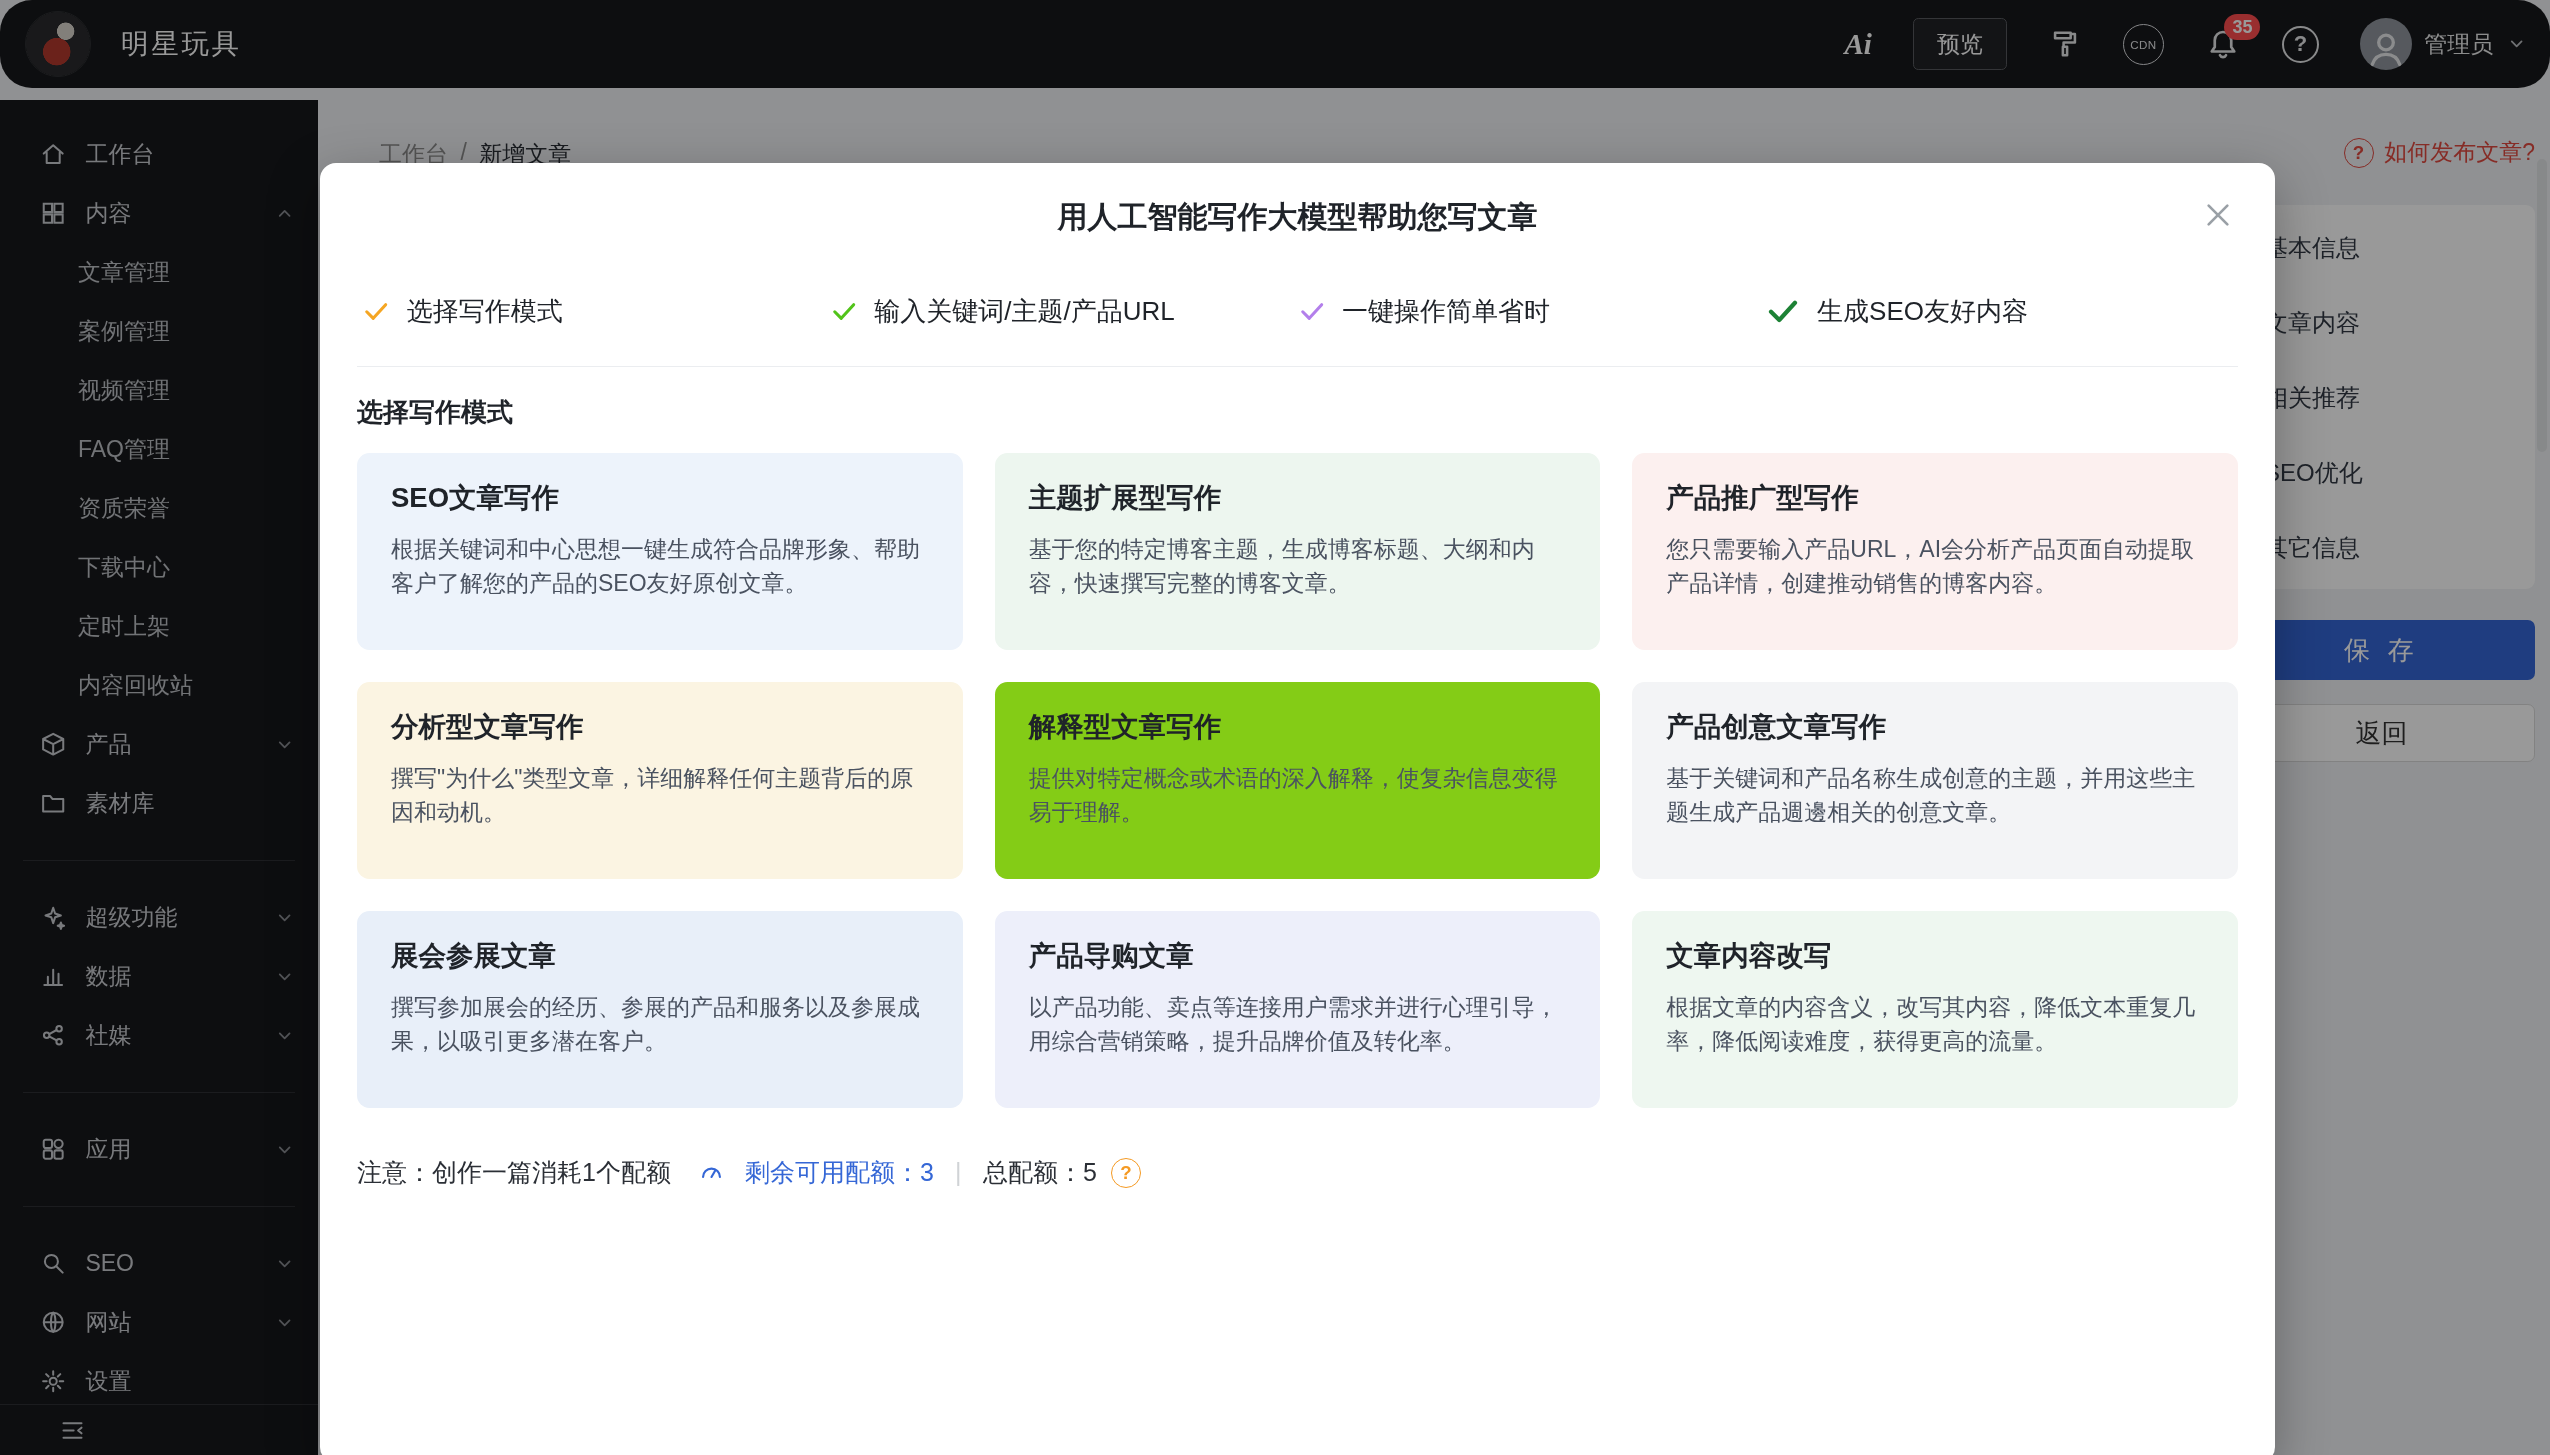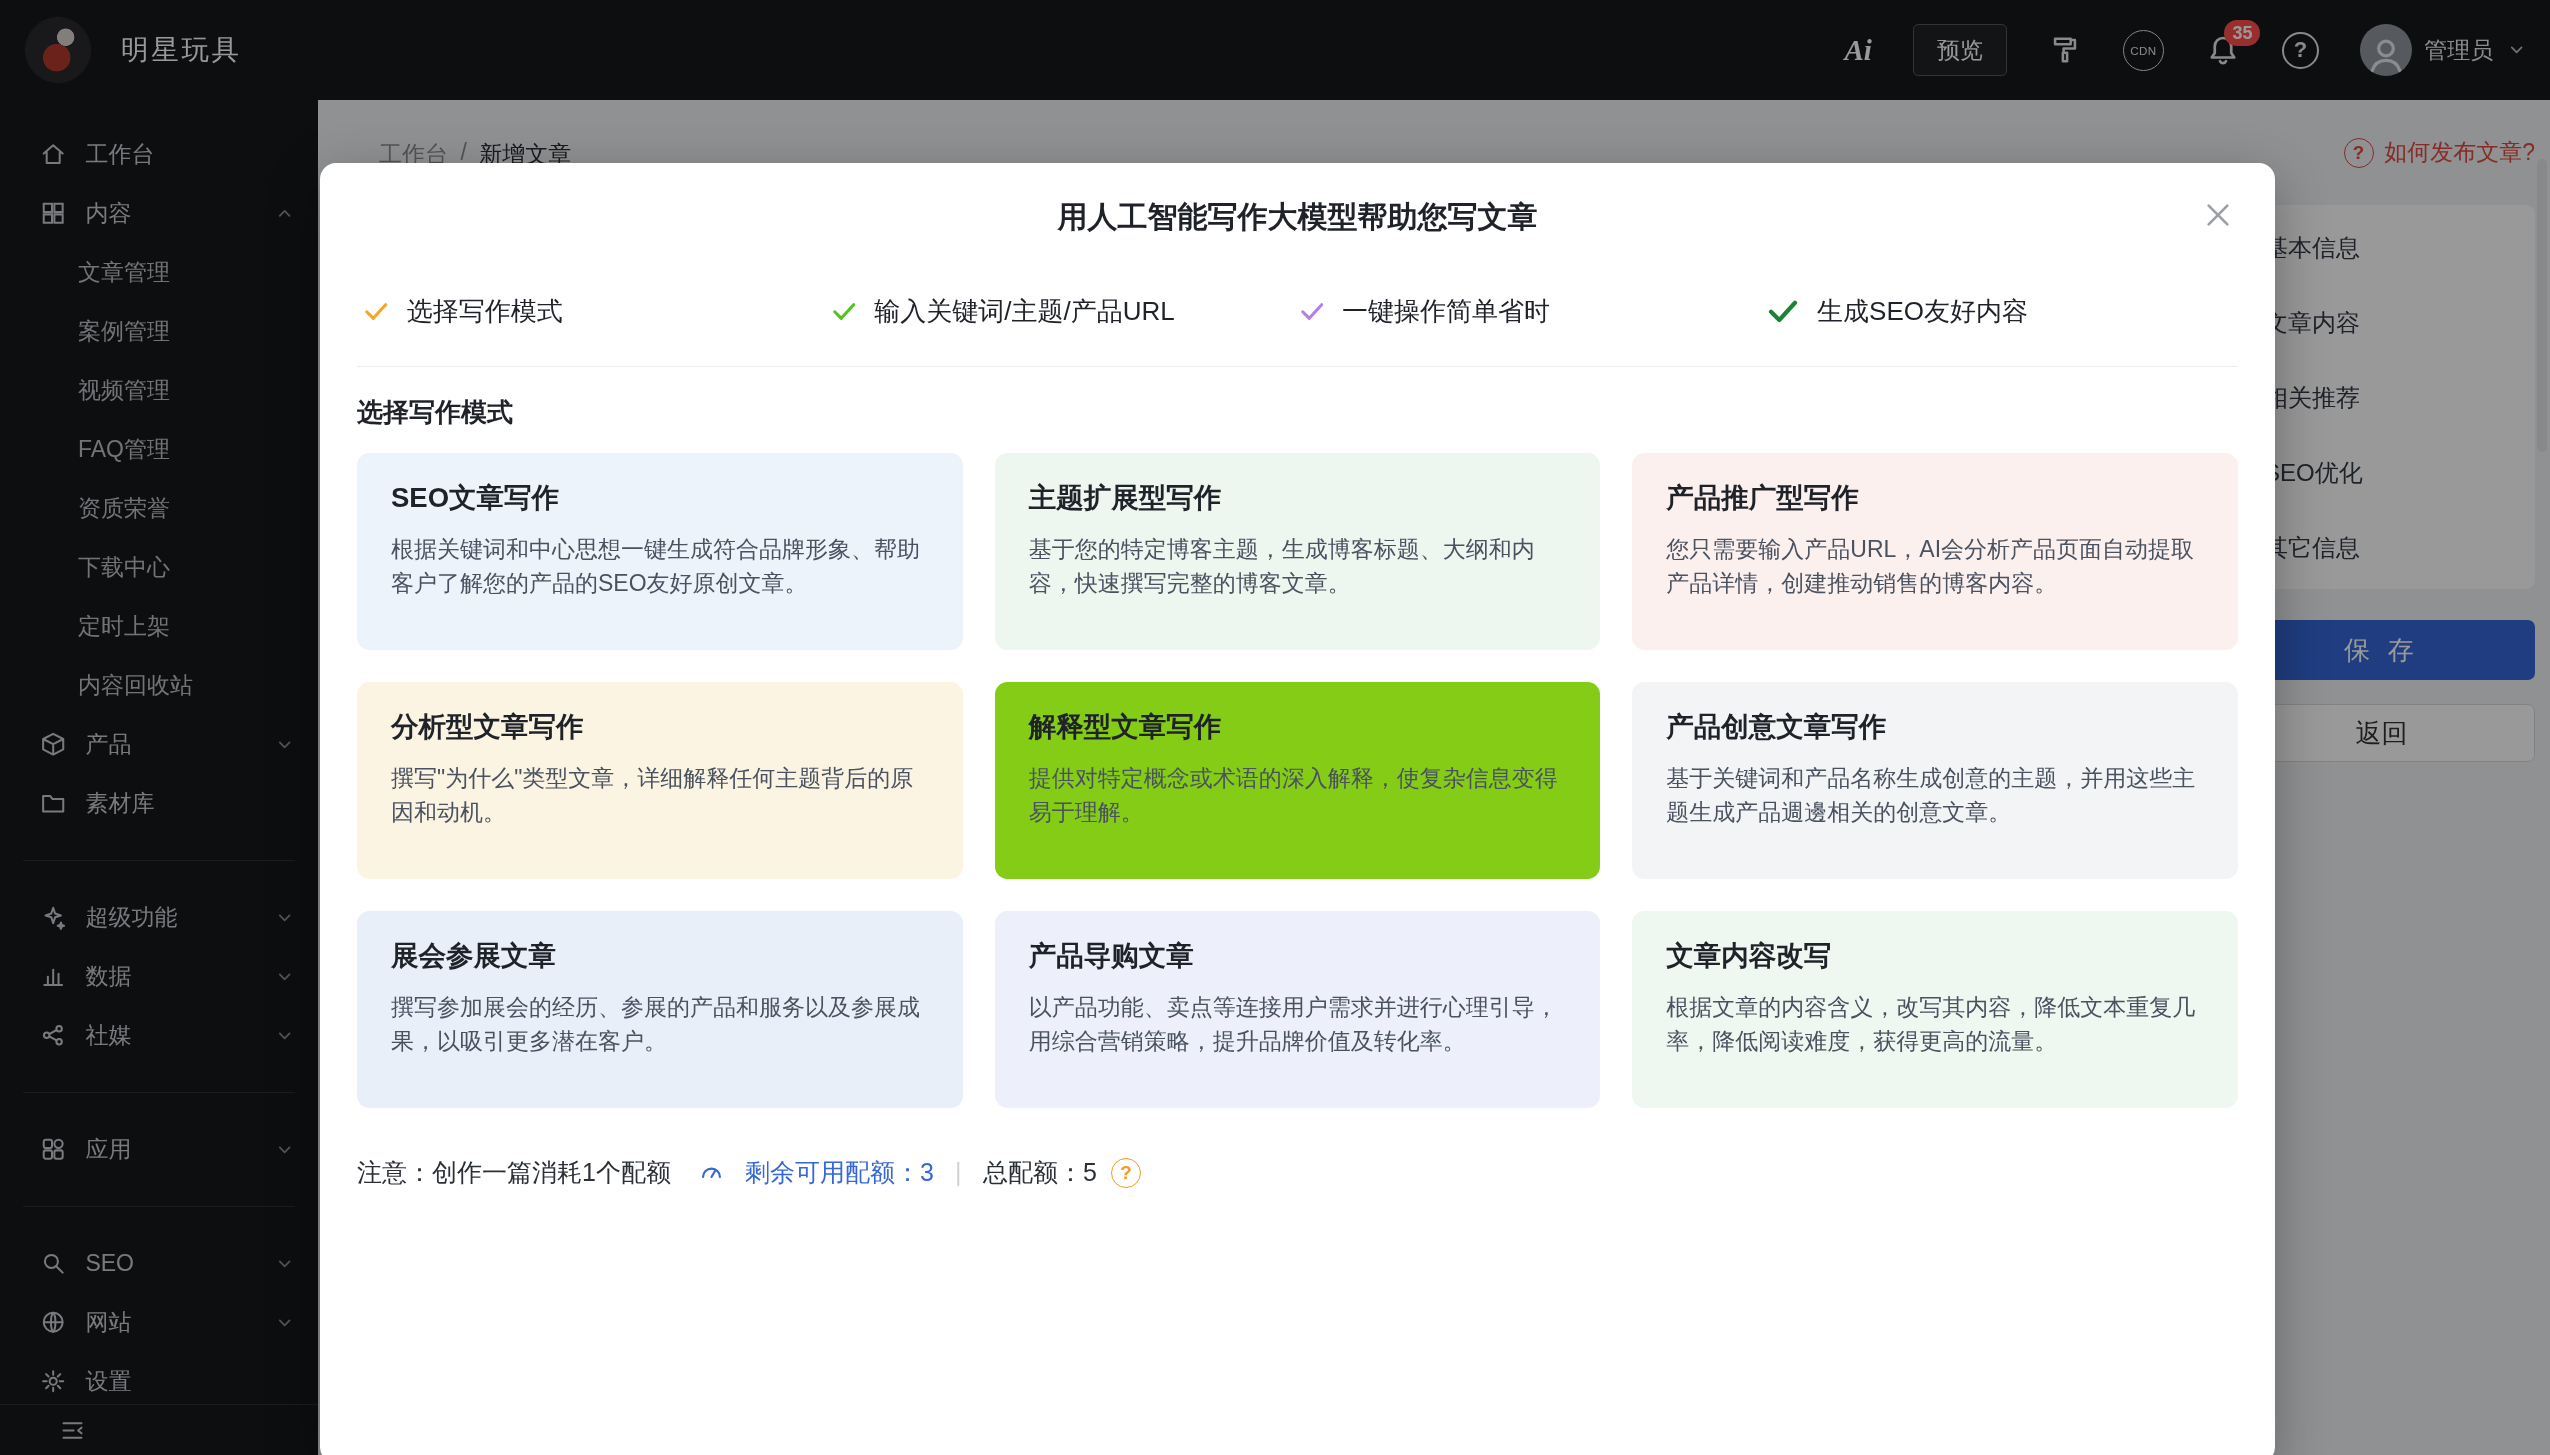--- a/index.html
+++ b/index.html
@@ -5,21 +5,21 @@
   * { margin:0; padding:0; box-sizing:border-box; }
   html,body { width:2550px; height:1456px; }
   body {
     position:relative; overflow:hidden; background:#f0f2f5;
     font-family:"Liberation Sans","DejaVu Sans",sans-serif;
     -webkit-font-smoothing:antialiased;
   }
   svg { display:block; }
 
   
-  .header{position:absolute;top:0;left:0;width:2550px;height:100px;background:#17181b;display:flex;align-items:center;z-index:10;padding:0 23px 0 25px;}
+  .header{position:absolute;top:0;left:0;width:2550px;height:88px;background:#17181b;display:flex;align-items:center;z-index:10;padding:0 23px 0 25px;border-radius:32px;}
   .logo{width:66px;height:66px;border-radius:50%;flex:0 0 auto;border:1.8px solid #2e3033;
     background:
       radial-gradient(circle at 62% 30%, #d9d4cc 0 14%, transparent 15%),
       radial-gradient(circle at 48% 62%, #b33a2e 0 26%, transparent 27%),
       radial-gradient(circle at 50% 50%, #2a2b2e 0 70%, #0e0f10 71%);}
   .brand{color:#fff;font-size:27.5px;letter-spacing:2.7px;margin-left:30px;}
   .header-right{margin-left:auto;display:flex;align-items:center;gap:41px;}
   .ai-logo{color:#fff;font-size:29px;font-weight:700;font-style:italic;font-family:"Liberation Serif","DejaVu Serif",serif;}
   .preview-btn{color:#fff;font-size:23px;background:#202226;border:0.9px solid #57595e;border-radius:5.3px;padding:9.8px 23px;cursor:pointer;}
   .hicon{color:#e3e4e6;display:flex;align-items:center;justify-content:center;}

